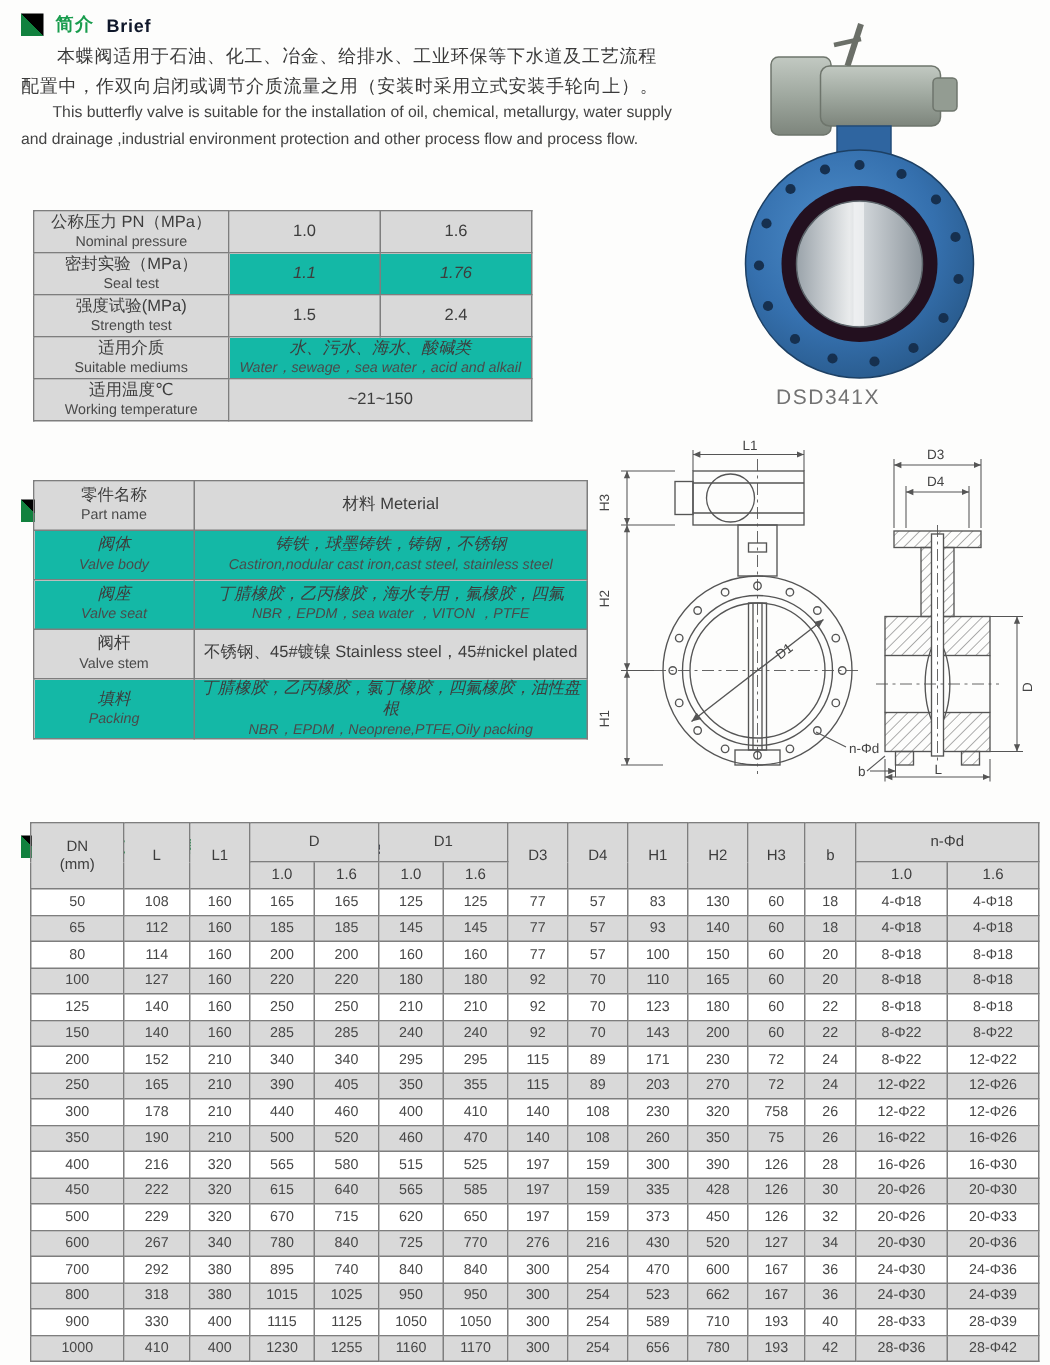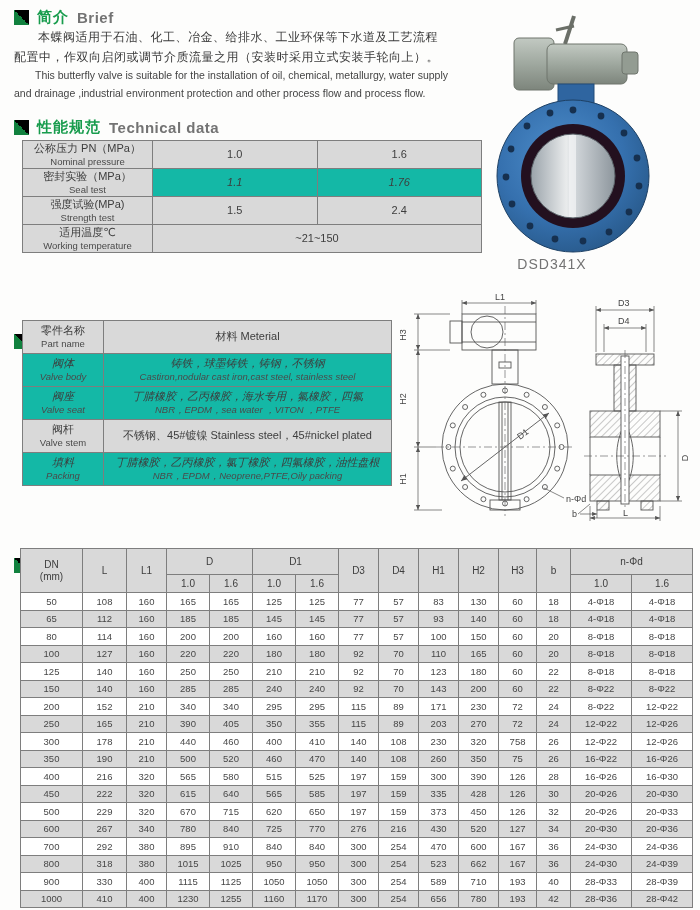--- a/index.html
+++ b/index.html
@@ -4,52 +4,52 @@
 <style>
   * { margin:0; padding:0; box-sizing:border-box; }
   html,body { width:700px; height:910px; background:#fdfdfc; overflow:hidden;
     font-family:"Liberation Sans","DejaVu Sans",sans-serif; color:#333; }
   #page { position:relative; width:700px; height:910px; }
 
   
   .sec-title { position:absolute; display:flex; align-items:center; gap:8px; }
   .marker { width:15px; height:15px; flex:0 0 15px;
     background:linear-gradient(225deg,#000 0 50%,#11813e 50% 100%); }
-  .t-zh { font-size:15px; font-weight:700; color:#189c4d; letter-spacing:1px; }
-  .t-en { font-size:15px; font-weight:600; color:#737373; letter-spacing:.5px; }
+  .t-zh { font-size:12px; font-weight:700; color:#189c4d; letter-spacing:1px; }
+  .t-en { font-size:12px; font-weight:600; color:#0f172a; letter-spacing:.5px; }
 
   
   .brief-zh { position:absolute; left:14px; top:28px; width:432px;
     font-size:12px; line-height:1.65; color:#3a3a3a; text-indent:2em; letter-spacing:.5px; }
   .brief-en { position:absolute; left:14px; top:66px; width:438px;
     font-size:10.5px; line-height:1.75; color:#444; text-indent:2em; }
 
   
   .photo { position:absolute; left:452px; top:14px; width:245px; height:245px; }
   .caption { position:absolute; left:452px; top:256px; width:200px; text-align:center;
     font-size:14px; color:#737373; letter-spacing:1px; }
 
   
   table { border-collapse:collapse; table-layout:fixed; }
   td,th { border:1px solid #7e7e7e; text-align:center; vertical-align:middle;
     font-weight:normal; color:#3d3d3d; overflow:hidden; }
   .gray { background:#d9d9d9; }
   .white { background:#14b8a6;font-style:italic; }
 
   
-  .tech-table { position:absolute; left:22px; top:140px; width:460px; }
+  .tech-table { position:absolute; left:22px; top:140px; width:333px; }
   .tech-table td { height:28px; }
   .tech-table .lbl { width:130px; background:#d9d9d9; }
   .cell-zh { font-size:11px; line-height:1.25; }
   .cell-en { font-size:9.5px; line-height:1.2; color:#4a4a4a; }
 
   
   .mat-table { position:absolute; left:22px; top:320px; width:370px; }
   .mat-table td { height:33px; }
-  .mat-table .lbl { width:81px;margin-left:32px; }
+  .mat-table .lbl { width:107px;margin-left:32px; }
   .mat-en:empty { display:none; }
 
   
   .dim-table { position:absolute; left:20px; top:548px; width:672px; }
   .dim-table th { background:#d9d9d9; font-size:10px; line-height:1.15; }
   .dim-table thead tr:nth-child(1) th { height:26px; }
   .dim-table thead tr:nth-child(2) th { height:18px; }
   .dim-table td { height:17.5px; font-size:9.5px; color:#474747; background:#fff; }
   .dim-table tr.alt td { background:#d9d9d9; }
 
@@ -116,25 +116,20 @@
       <circle cx="59" cy="135" r="3.4"></circle>
         <circle cx="75" cy="112" r="3.4"></circle>
         <circle cx="98" cy="99" r="3.4"></circle>
     </g>
     <circle cx="121" cy="162" r="52" fill="#23101f"></circle>
     <circle cx="121" cy="162" r="42" fill="url(#discG)" stroke="#5c646a"></circle>
     <rect x="117" y="121" width="7" height="82" fill="#f2f3f4" opacity="0.75"></rect>
   </svg>
   <div class="caption">DSD341X</div>
 
-  <div class="sec-title" style="left:14px;top:118px;">
-    <span class="marker"></span>
-    <span class="t-zh">性能规范</span>
-    <span class="t-en">Technical data</span>
-  </div>
   <table class="tech-table">
     <tbody>
         <tr>
       <td class="lbl">
         <div class="cell-zh">公称压力 PN（MPa）</div>
         <div class="cell-en">Nominal    pressure</div>
       </td>
       <td class="gray cell-zh">1.0</td>
       <td class="gray cell-zh">1.6</td>
     </tr>
@@ -146,20 +141,30 @@
       <td class="white cell-zh">1.1</td>
       <td class="white cell-zh">1.76</td>
     </tr>
     <tr>
       <td class="lbl">
         <div class="cell-zh">强度试验(MPa)</div>
         <div class="cell-en">Strength test</div>
       </td>
       <td class="gray cell-zh">1.5</td>
       <td class="gray cell-zh">2.4</td>
+    </tr>
+    <tr>
+      <td class="lbl">
+        <div class="cell-zh">适用介质</div>
+        <div class="cell-en">Suitable mediums</div>
+      </td>
+      <td class="white" colspan="2">
+        <div class="cell-zh">水、污水、海水、酸碱类</div>
+        <div class="cell-en">Water，sewage，sea water，acid and  alkail</div>
+      </td>
     </tr>
     <tr>
       <td class="lbl">
         <div class="cell-zh">适用温度℃</div>
         <div class="cell-en">Working temperature</div>
       </td>
       <td class="gray cell-zh" colspan="2">~21~150</td>
     </tr>
   </tbody>
     </table>
@@ -627,21 +632,21 @@
           <td>127</td>
           <td>34</td>
           <td>20-Φ30</td>
           <td>20-Φ36</td>
         </tr>
         <tr>
           <td>700</td>
           <td>292</td>
           <td>380</td>
           <td>895</td>
-          <td>910</td>
+          <td>740</td>
           <td>840</td>
           <td>840</td>
           <td>300</td>
           <td>254</td>
           <td>470</td>
           <td>600</td>
           <td>167</td>
           <td>36</td>
           <td>24-Φ30</td>
           <td>24-Φ36</td>

